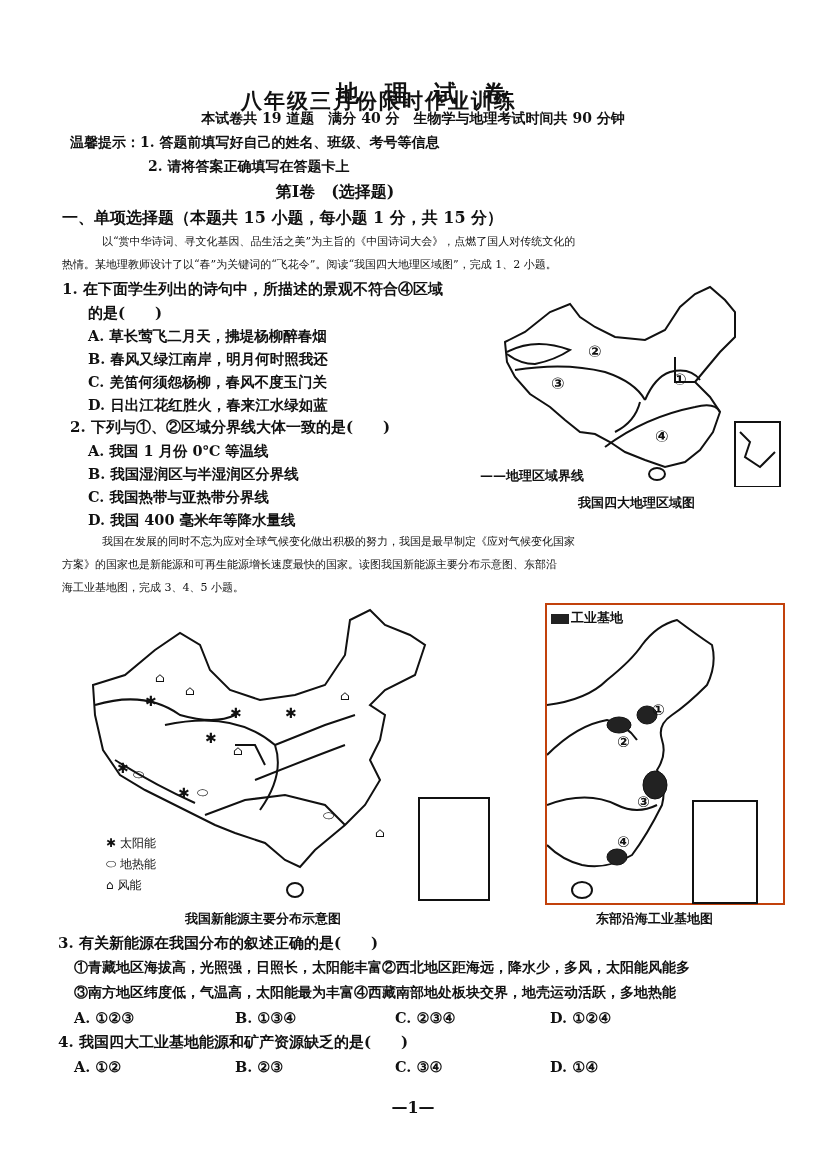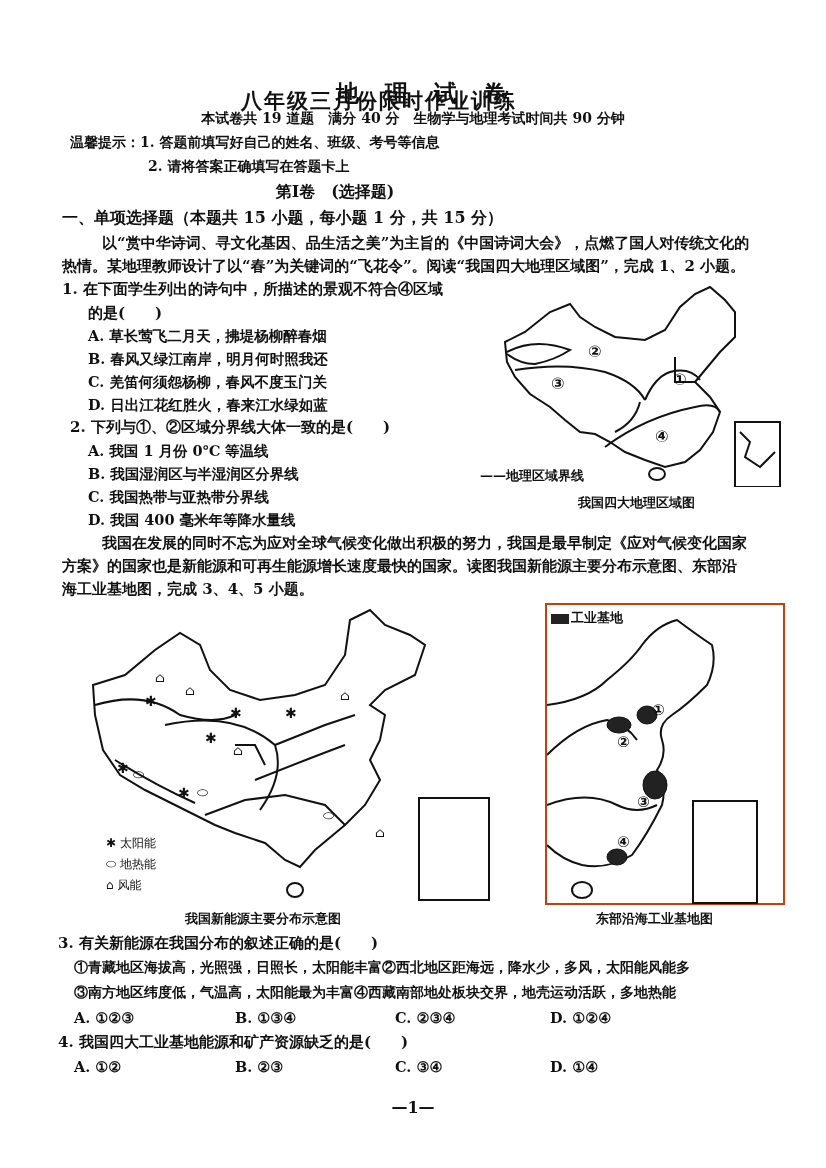--- a/index.html
+++ b/index.html
@@ -6,21 +6,21 @@
   body { width:826px; height:1168px; position:relative; overflow:hidden;
          font-family:"DejaVu Serif", "Liberation Serif", serif; color:#111; }
   .abs { position:absolute; white-space:nowrap; }
   .title1 { left:0; width:758px; text-align:center; top:47px; font-size:21px; font-weight:bold; font-family:"DejaVu Sans", sans-serif; letter-spacing:2px;margin-top:40px; }
   .title2 { left:0; width:826px; text-align:center; top:78px; font-size:23px; font-weight:bold; letter-spacing:26px; padding-left:42px; box-sizing:border-box; }
   .info { left:0; width:826px; text-align:center; top:110px; font-size:14px; font-weight:bold; }
   .tip1 { left:70px; top:134px; font-size:14px; font-weight:bold; }
   .tip2 { left:148px; top:158px; font-size:14px; font-weight:bold; }
   .vol { left:0; width:670px; text-align:center; top:182px; font-size:16px; font-weight:bold; }
   .sec { left:62px; top:208px; font-size:16px; font-weight:bold; }
-  .para { font-size:15px; font-weight:bold; }
+  .para { font-size:11px; font-weight:normal; }
   .q { font-size:15px; font-weight:bold; }
   .opt { font-size:14.5px; font-weight:bold; }
   .cap { font-size:13px; font-weight:bold; font-family:"DejaVu Sans", sans-serif; }
   .legend { font-size:12px; font-family:"DejaVu Sans", sans-serif; }
   svg.map path, svg.map polyline { fill:none; stroke:#111; stroke-width:2; }
   .pagenum { left:0; width:826px; text-align:center; top:1098px; font-size:16px; font-weight:bold; }
 </style>
 </head>
 <body>
 

